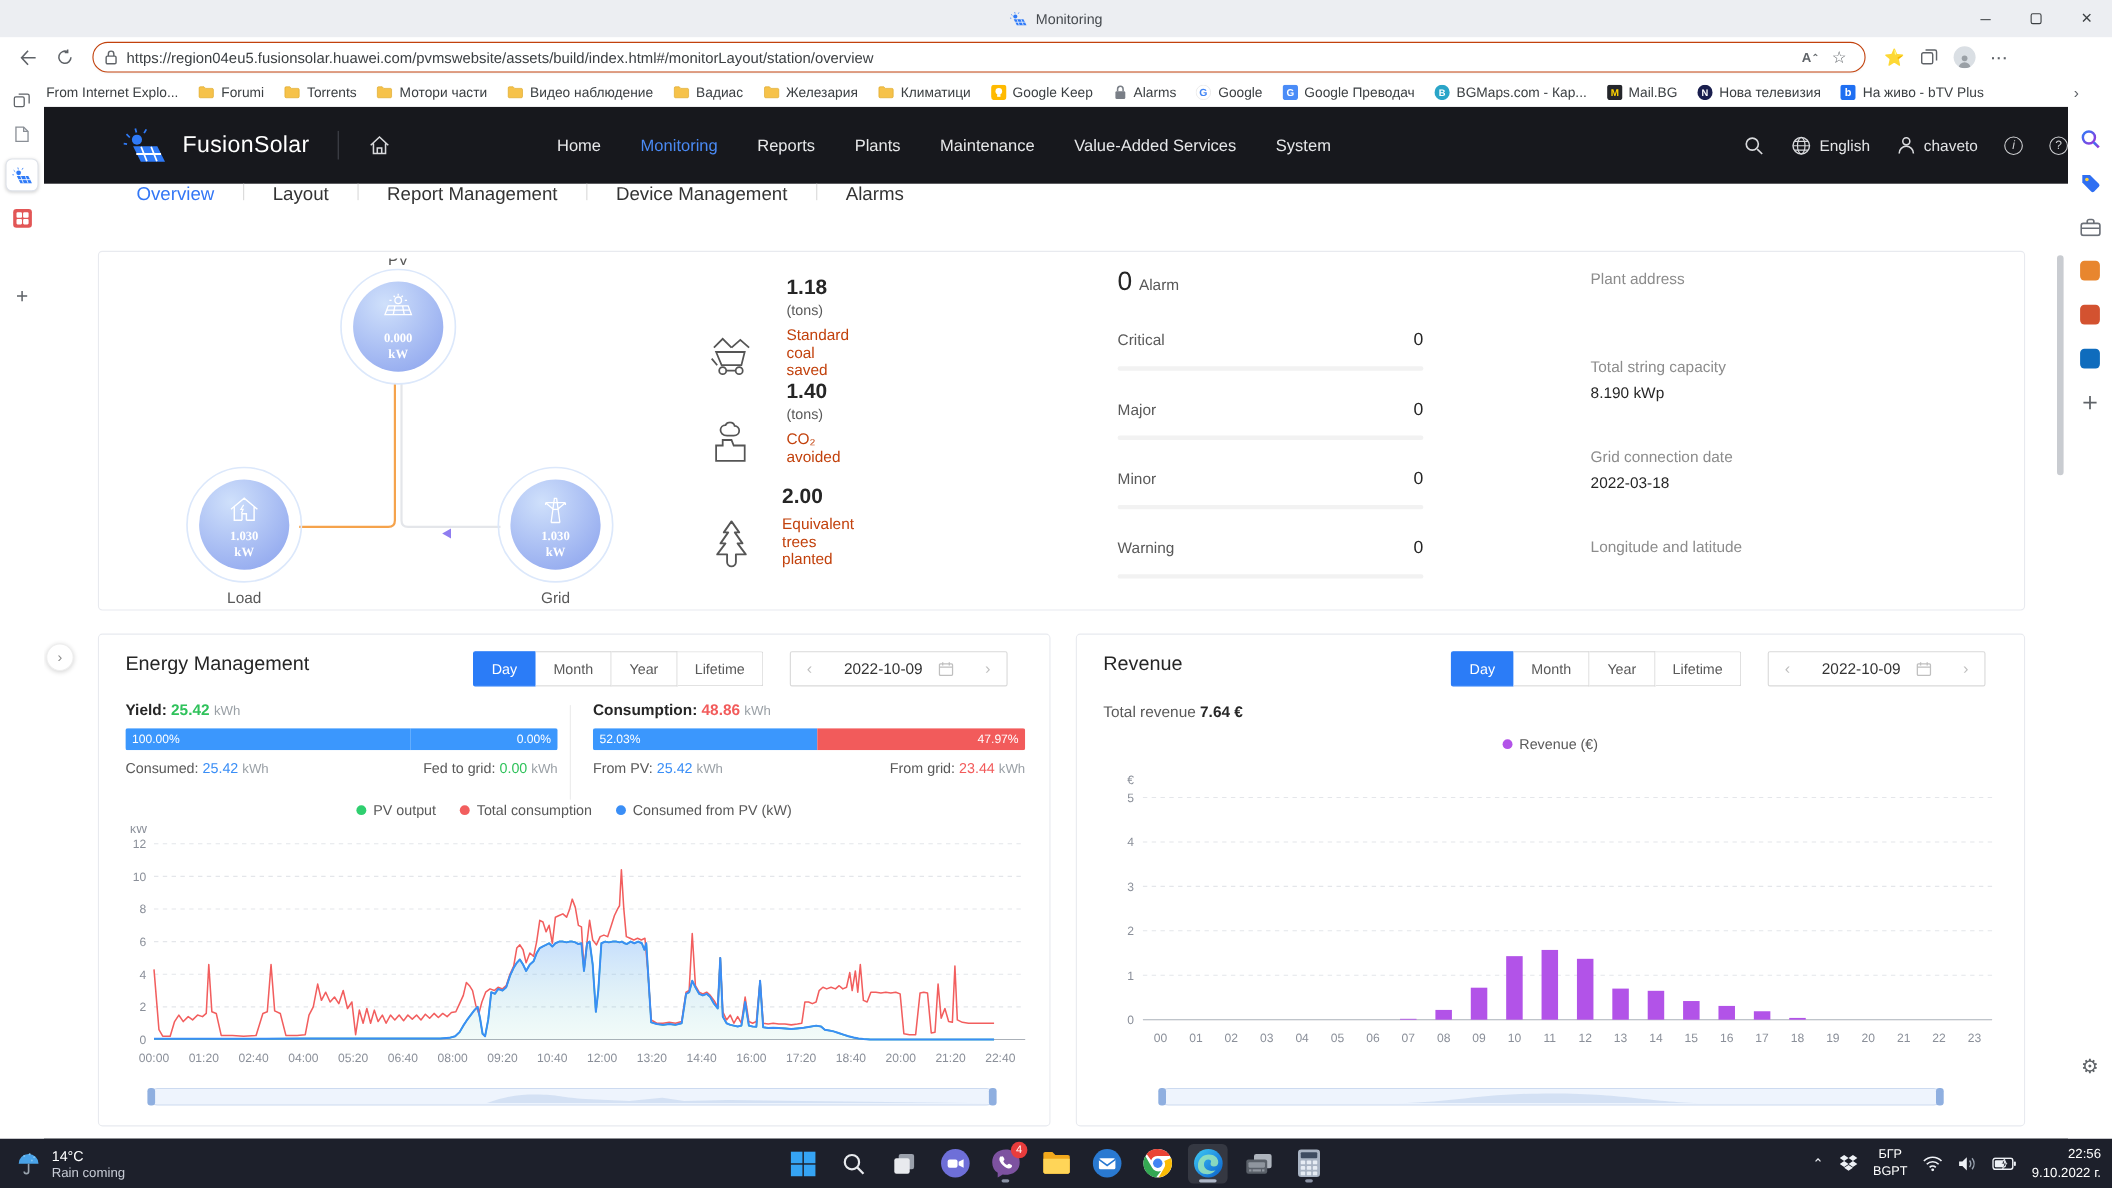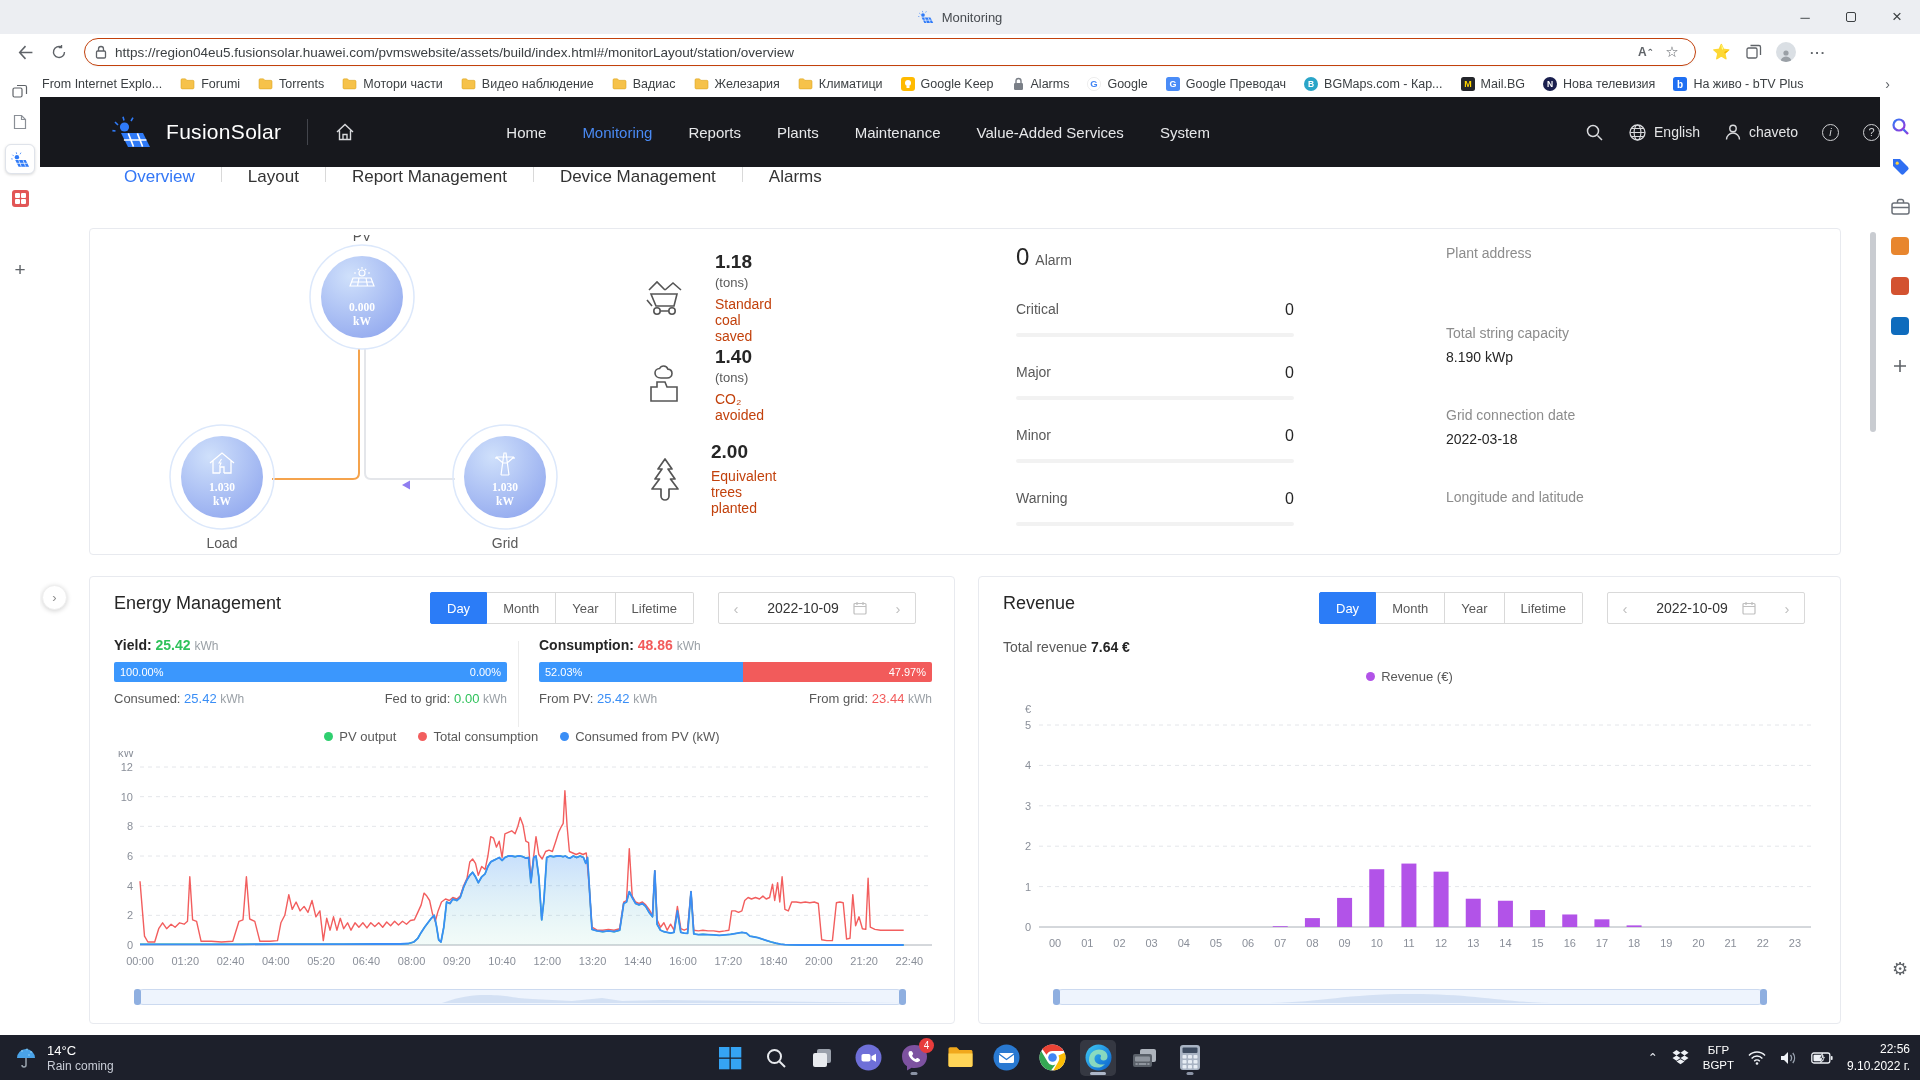--- a/index.html
+++ b/index.html
@@ -76,21 +76,21 @@
   #subnav .sep { width:1px; height:15px; background:#d9d9d9; }
 
   .card { position:absolute; background:#fff; border:1px solid #e8eaef; border-radius:4px; }
   #card-top { left:49px; top:131px; width:1752px; height:327px; }
   #card-energy { left:49px; top:479px; width:866px; height:448px; }
   #card-revenue { left:938px; top:479px; width:863px; height:448px; }
 
   
   #flow { position:absolute; left:60px; top:6px; }
   #env { position:absolute; left:555px; top:0; }
-  .env-row { position:absolute; left:0; display:flex; gap:26px; align-items:center; }
+  .env-row { position:absolute; left:0; display:flex; gap:26px; align-items:flex-end; }
   .env-row .eicon { width:46px; display:flex; justify-content:center; color:#555; }
   .env-row .val { font-size:19px; font-weight:bold; color:#262626; }
   .env-row .suf { font-size:13px; color:#595959; font-weight:normal; }
   .env-row .cap { font-size:14px; color:#c2410c; margin-top:5px; }
 
   #alarm { position:absolute; left:926px; top:14px; width:278px; }
   #alarm .total { font-size:24px; color:#262626; }
   #alarm .total small { font-size:14px; color:#595959; margin-left:6px; }
   .al-row { position:absolute; left:0; width:278px; }
   .al-row .lr { display:flex; justify-content:space-between; font-size:14px; color:#595959; }

